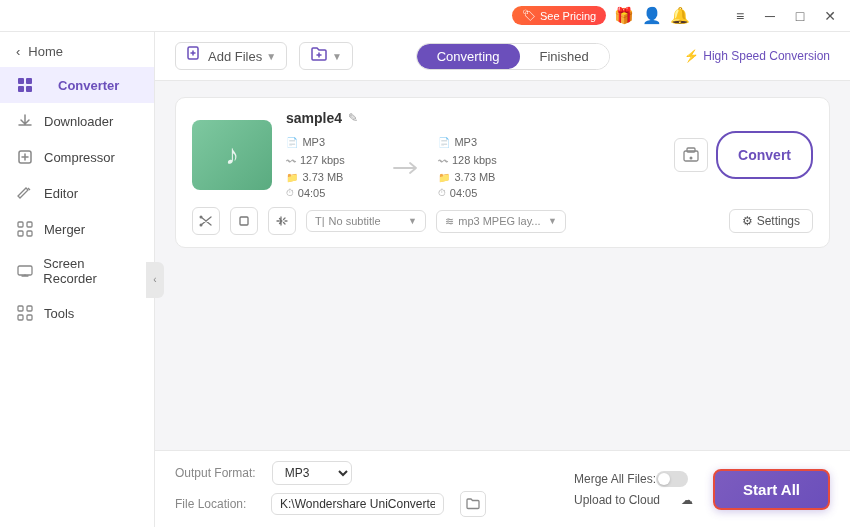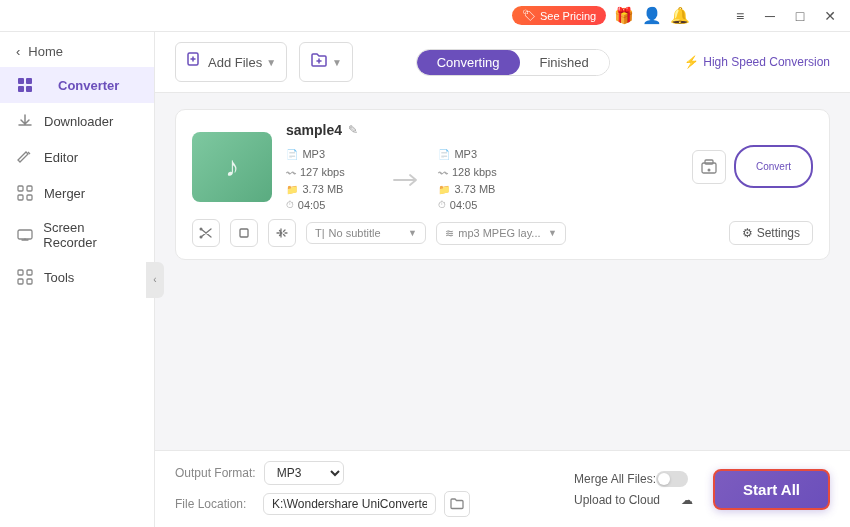--- a/index.html
+++ b/index.html
@@ -148,21 +148,21 @@
       align-items: center;
       gap: 12px;
       border-bottom: 1px solid #e8e8e8;
     }
     .add-btn {
       display: flex;
       align-items: center;
       gap: 4px;
       border: 1px solid #ddd;
       border-radius: 6px;
-      padding: 8px 10px;
+      padding: 2px 10px;
       cursor: pointer;
       background: #fff;
       font-size: 13px;
       color: #555;
     }
     .add-btn .icon { font-size: 16px; color: #6b4fbb; }
 
     
     .tab-group {
       display: flex;
@@ -310,22 +310,22 @@
       cursor: pointer;
       font-size: 16px;
       color: #555;
     }
     .convert-btn {
       background: #fff;
       border: 2px solid #6b4fbb;
       color: #6b4fbb;
       border-radius: 20px;
       padding: 14px 20px;
-      font-size: 10px;
-      font-weight: 400;
+      font-size: 14px;
+      font-weight: 700;
       cursor: pointer;
     }
 
     .file-card-bottom {
       display: flex;
       align-items: center;
       gap: 10px;
     }
     .icon-btn-sm {
       width: 28px;
@@ -389,21 +389,21 @@
     }
     .footer-left {
       flex: 1;
       display: flex;
       flex-direction: column;
       gap: 6px;
     }
     .footer-row {
       display: flex;
       align-items: center;
-      gap: 8px;
+      gap: 16px;
       font-size: 12px;
       color: #555;
     }
     .footer-label {
       color: #888;
       min-width: 80px;
     }
     .footer-select {
       border: 1px solid #ddd;
       border-radius: 6px;
@@ -533,20 +533,29 @@
 
     <div class="sidebar-item">
       <span class="item-icon">
         <svg width="16" height="16" viewBox="0 0 16 16" fill="none">
           <path d="M8 2v8M4 7l4 4 4-4M2 12h12" stroke="#888" stroke-width="1.5" stroke-linecap="round"></path>
         </svg>
       </span>
       <span>Downloader</span>
     </div>
 
+    <div class="sidebar-item">
+      <span class="item-icon">
+        <svg width="16" height="16" viewBox="0 0 16 16" fill="none">
+          <rect x="2" y="2" width="12" height="12" rx="2" stroke="#888" stroke-width="1.5"></rect>
+          <path d="M5 8h6M8 5v6" stroke="#888" stroke-width="1.5" stroke-linecap="round"></path>
+        </svg>
+      </span>
+      <span>Compressor</span>
+    </div>
 
     <div class="sidebar-item">
       <span class="item-icon">
         <svg width="16" height="16" viewBox="0 0 16 16" fill="none">
           <path d="M3 13l2-2 6-6-2-2-6 6-2 2 2 2z" stroke="#888" stroke-width="1.3"></path>
           <path d="M11 3l2 2" stroke="#888" stroke-width="1.3"></path>
         </svg>
       </span>
       <span>Editor</span>
     </div>

